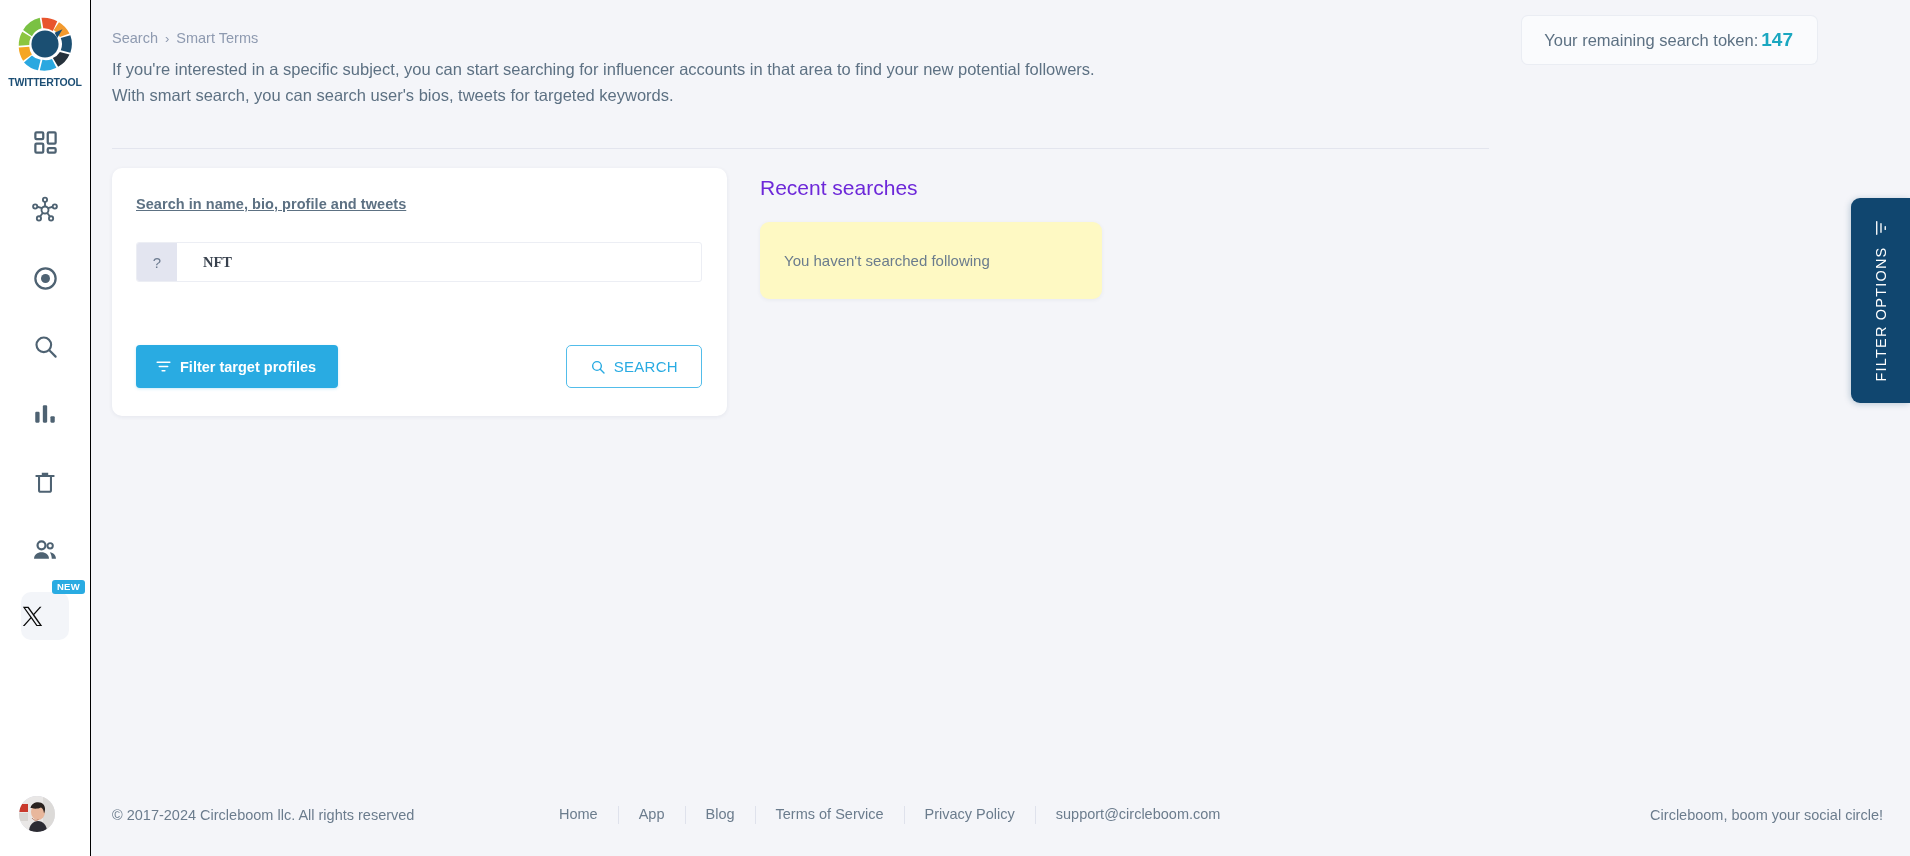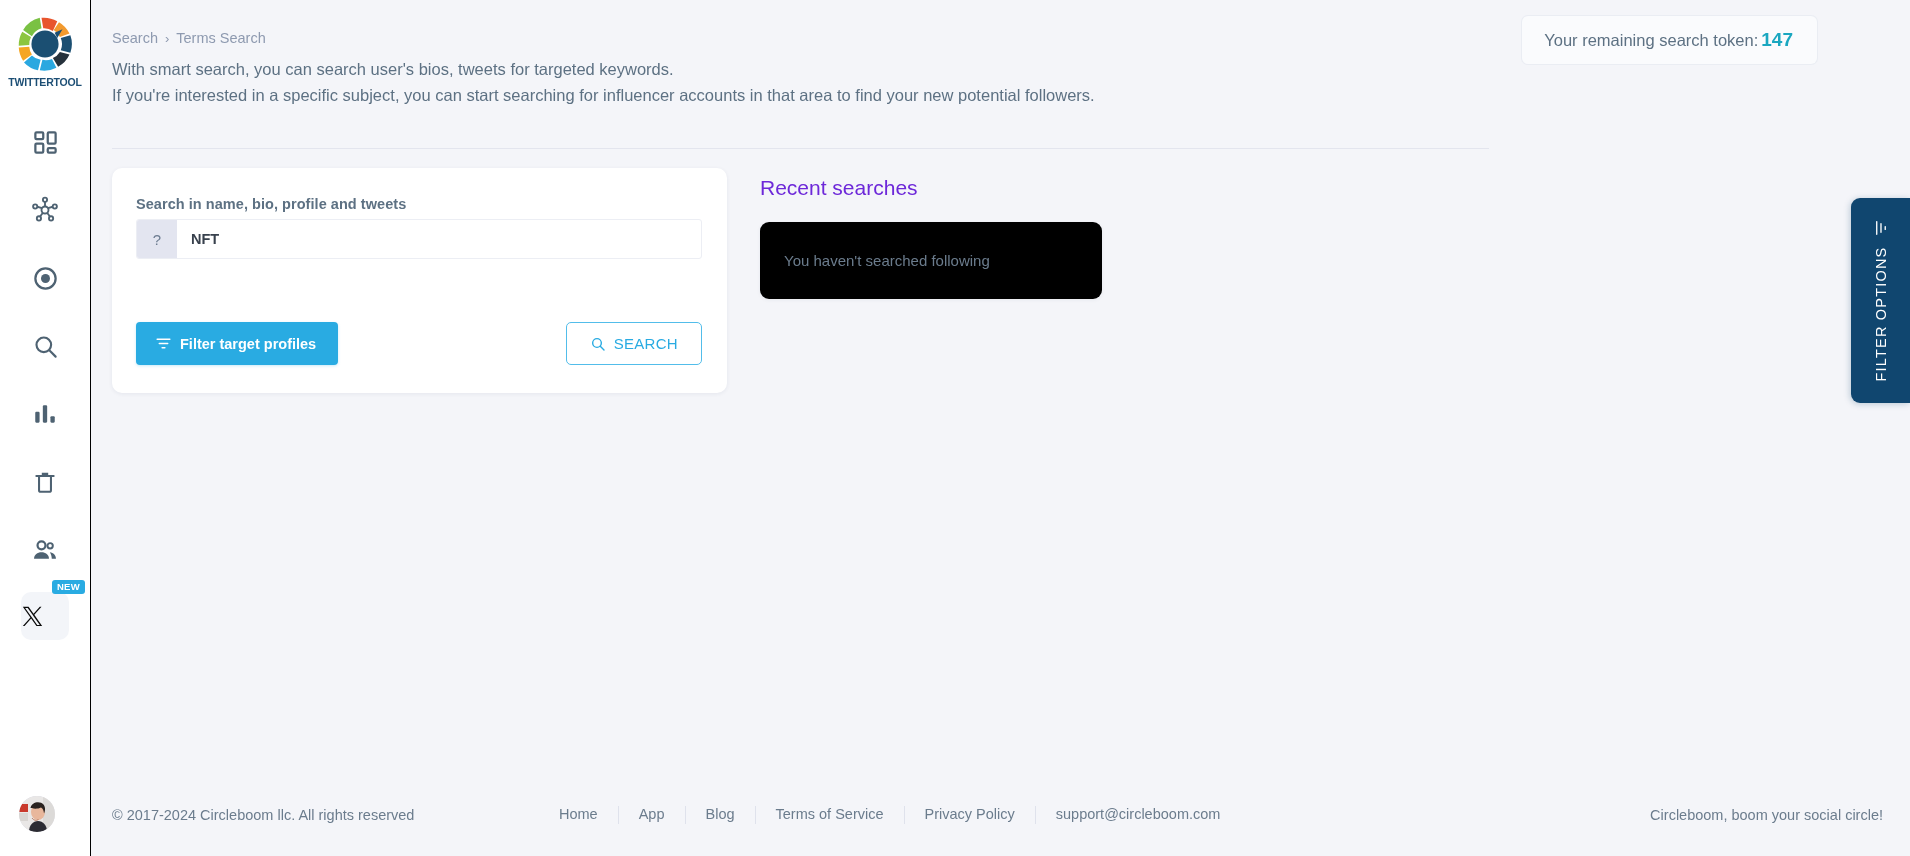--- a/index.html
+++ b/index.html
@@ -147,22 +147,23 @@
     width: 615px;
     background: #ffffff;
     border-radius: 10px;
     box-shadow: 0 1px 4px rgba(30,45,80,0.07);
     padding: 28px 25px 28px 24px;
   }
   .card-label {
     font-size: 14.5px;
     font-weight: 700;
     color: #5d7183;
-    margin-bottom: 7px;
+    margin-bottom: 30px;
     letter-spacing: 0.05px;
+    text-decoration: underline;
   }
   .input-row {
     display: flex;
     align-items: stretch;
     height: 40px;
     border: 1px solid #eceef4;
     border-radius: 3px;
     overflow: hidden;
     background: #fff;
   }
@@ -171,25 +172,25 @@
     background: #e3e5f0;
     display: flex; align-items: center; justify-content: center;
     color: #6d7c91;
     font-size: 15px;
     cursor: pointer;
   }
   .text-input {
     flex: 1;
     border: none;
     outline: none;
-    padding: 0 14px;
+    padding: 0 26px;
     font-size: 14.5px;
     font-weight: 700;
     color: #38414d;
-    font-family: Liberation Sans, sans-serif;
+    font-family: Liberation Serif, serif;
     background: transparent;
   }
   .btn-row {
     margin-top: 63px;
     display: flex;
     align-items: center;
     justify-content: space-between;
   }
   .btn-filter {
     background: #29abe2;
@@ -230,21 +231,21 @@
     left: 669px; top: 176px;
     width: 342px;
   }
   .recent-title {
     font-size: 21px;
     font-weight: 400;
     color: #6d28d9;
     margin-bottom: 22px;
   }
   .recent-card {
-    background: #000000;
+    background: #fef9c3;
     border-radius: 9px;
     height: 77px;
     display: flex;
     align-items: center;
     padding: 0 24px;
     box-shadow: 0 1px 4px rgba(30,45,80,0.06);
   }
   .recent-empty {
     font-size: 15px;
     color: #6b7c8d;
@@ -431,26 +432,26 @@
         </g>
       </svg>
     </div>
   </div>
 
   <div class="main">
 
     <div class="breadcrumb">
       <span class="crumb">Search</span>
       <span class="chev">›</span>
-      <span class="crumb">Terms Search</span>
+      <span class="crumb">Smart Terms</span>
     </div>
 
     <div class="intro">
+      <div>If you're interested in a specific subject, you can start searching for influencer accounts in that area to find your new potential followers.</div>
       <div>With smart search, you can search user's bios, tweets for targeted keywords.</div>
-      <div>If you're interested in a specific subject, you can start searching for influencer accounts in that area to find your new potential followers.</div>
     </div>
 
     <div class="divider"></div>
 
     <div class="token-box">
       <span>Your remaining search token:</span><span class="count">147</span>
     </div>
 
     <div class="search-card">
       <div class="card-label">Search in name, bio, profile and tweets</div>

